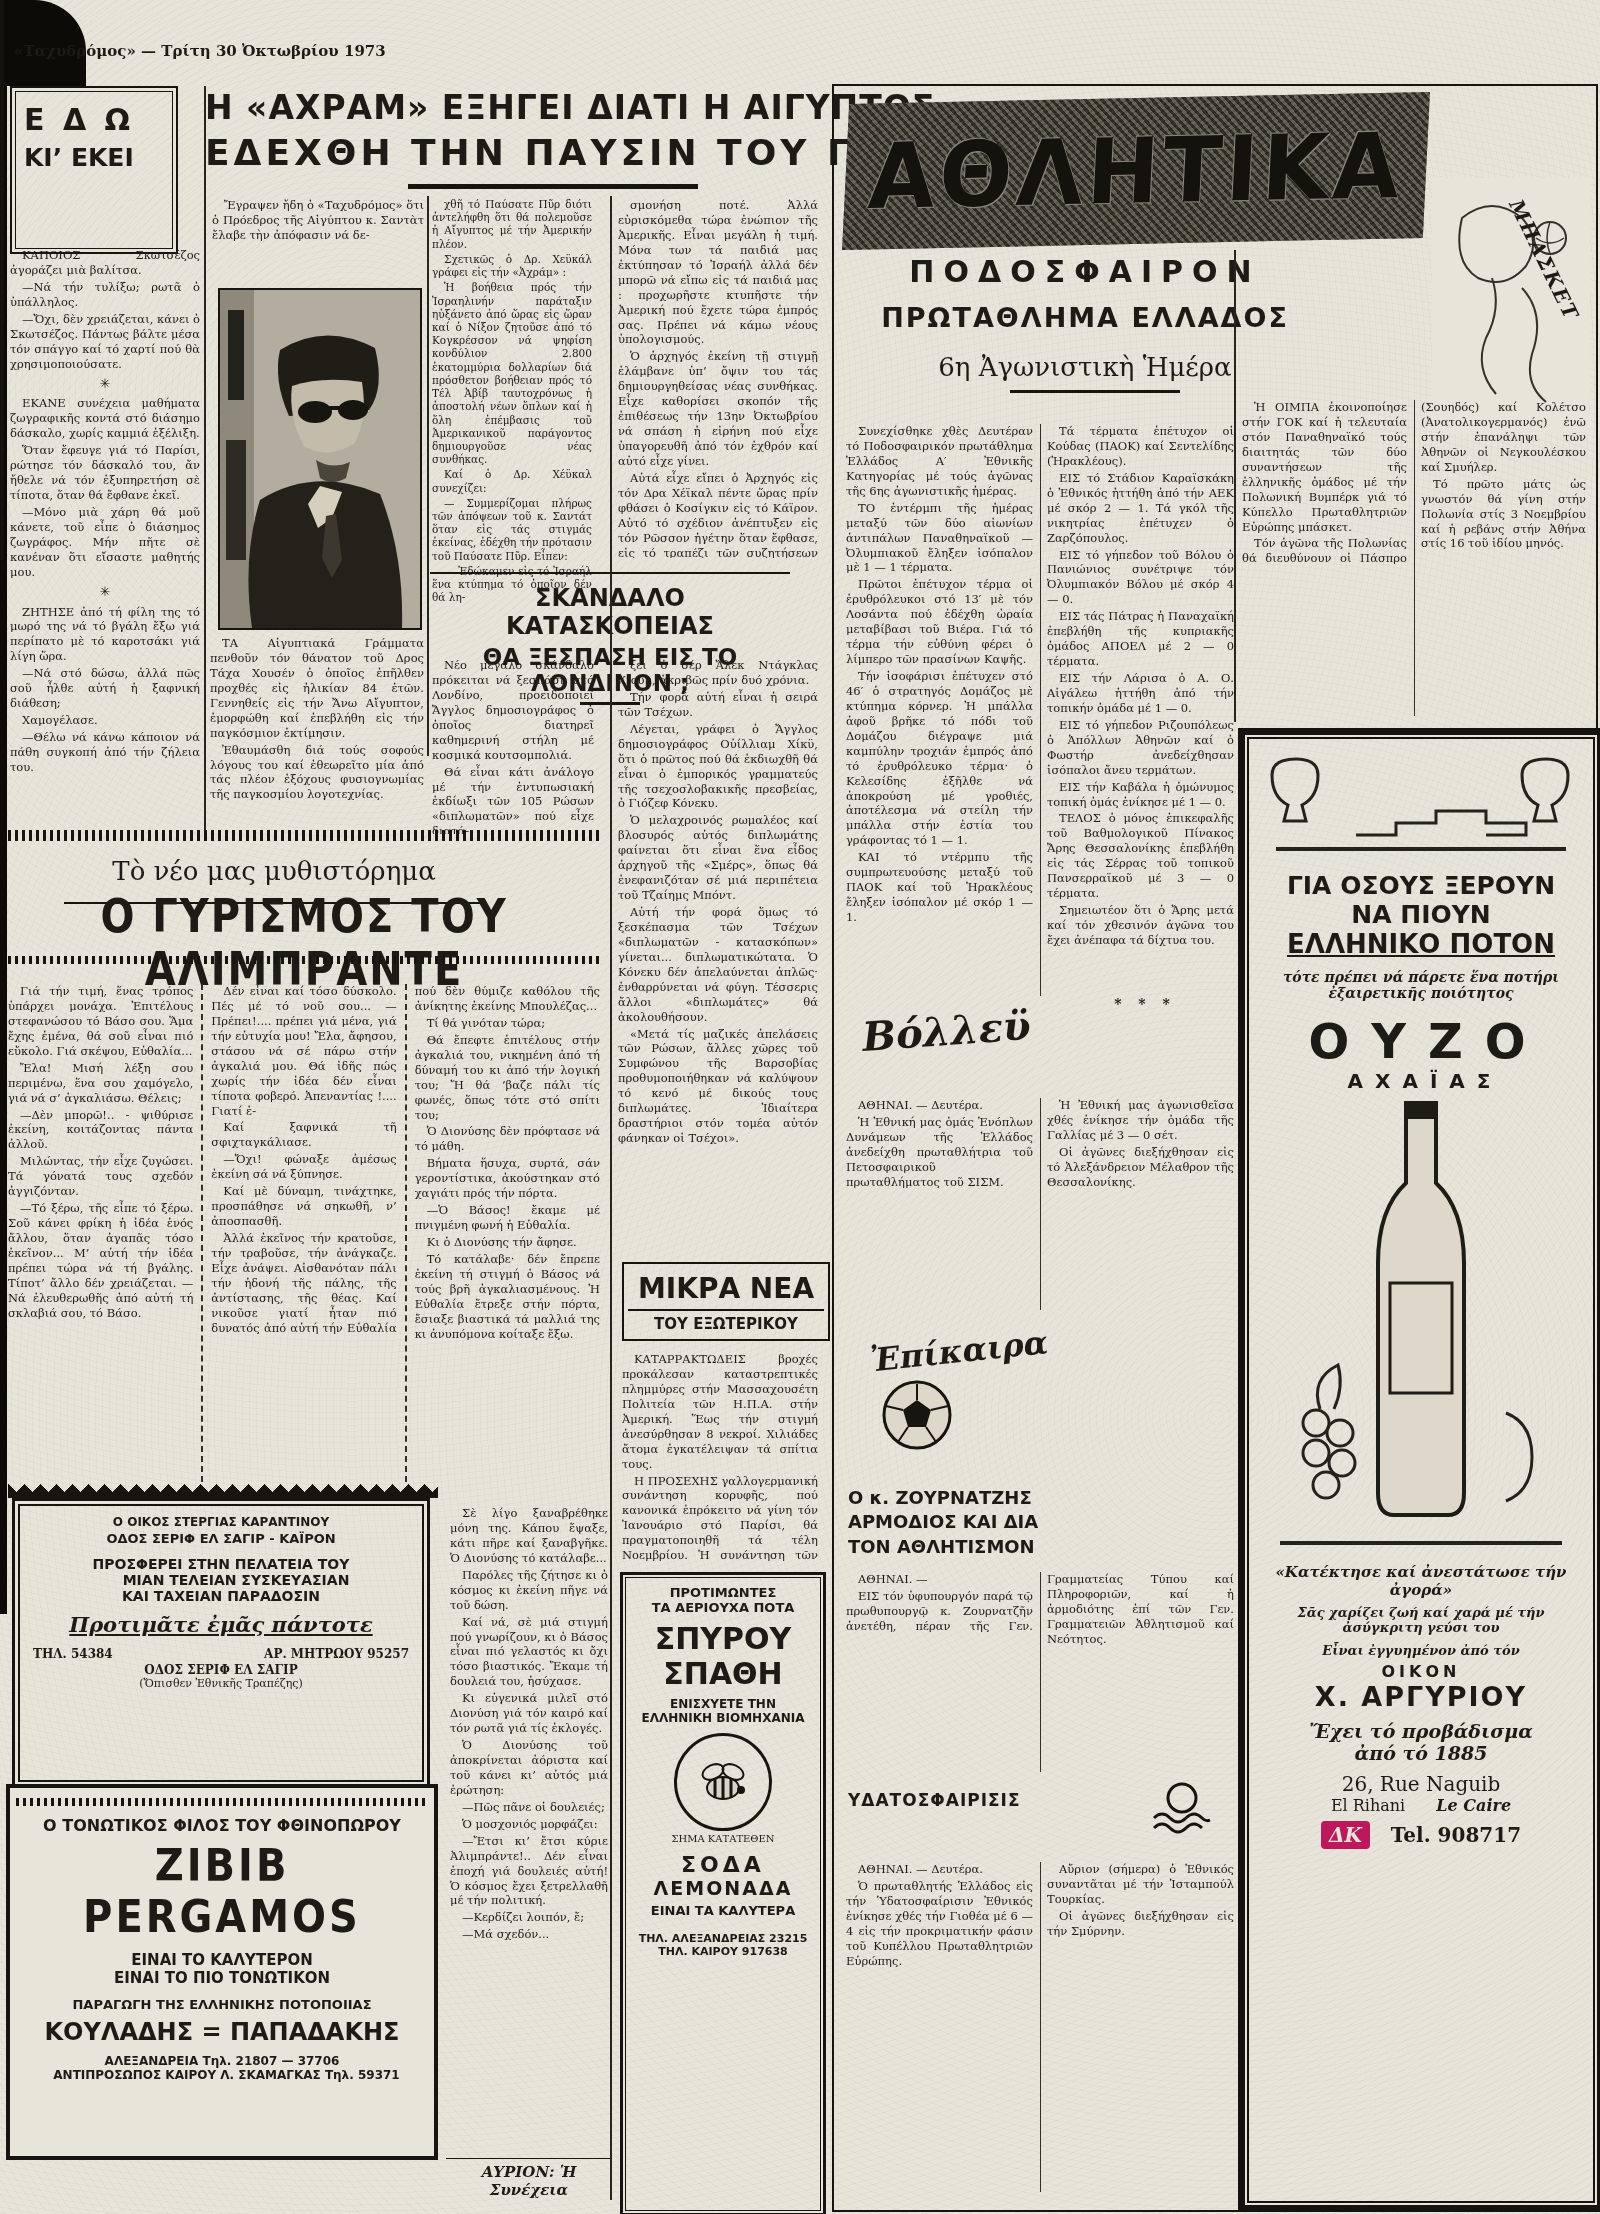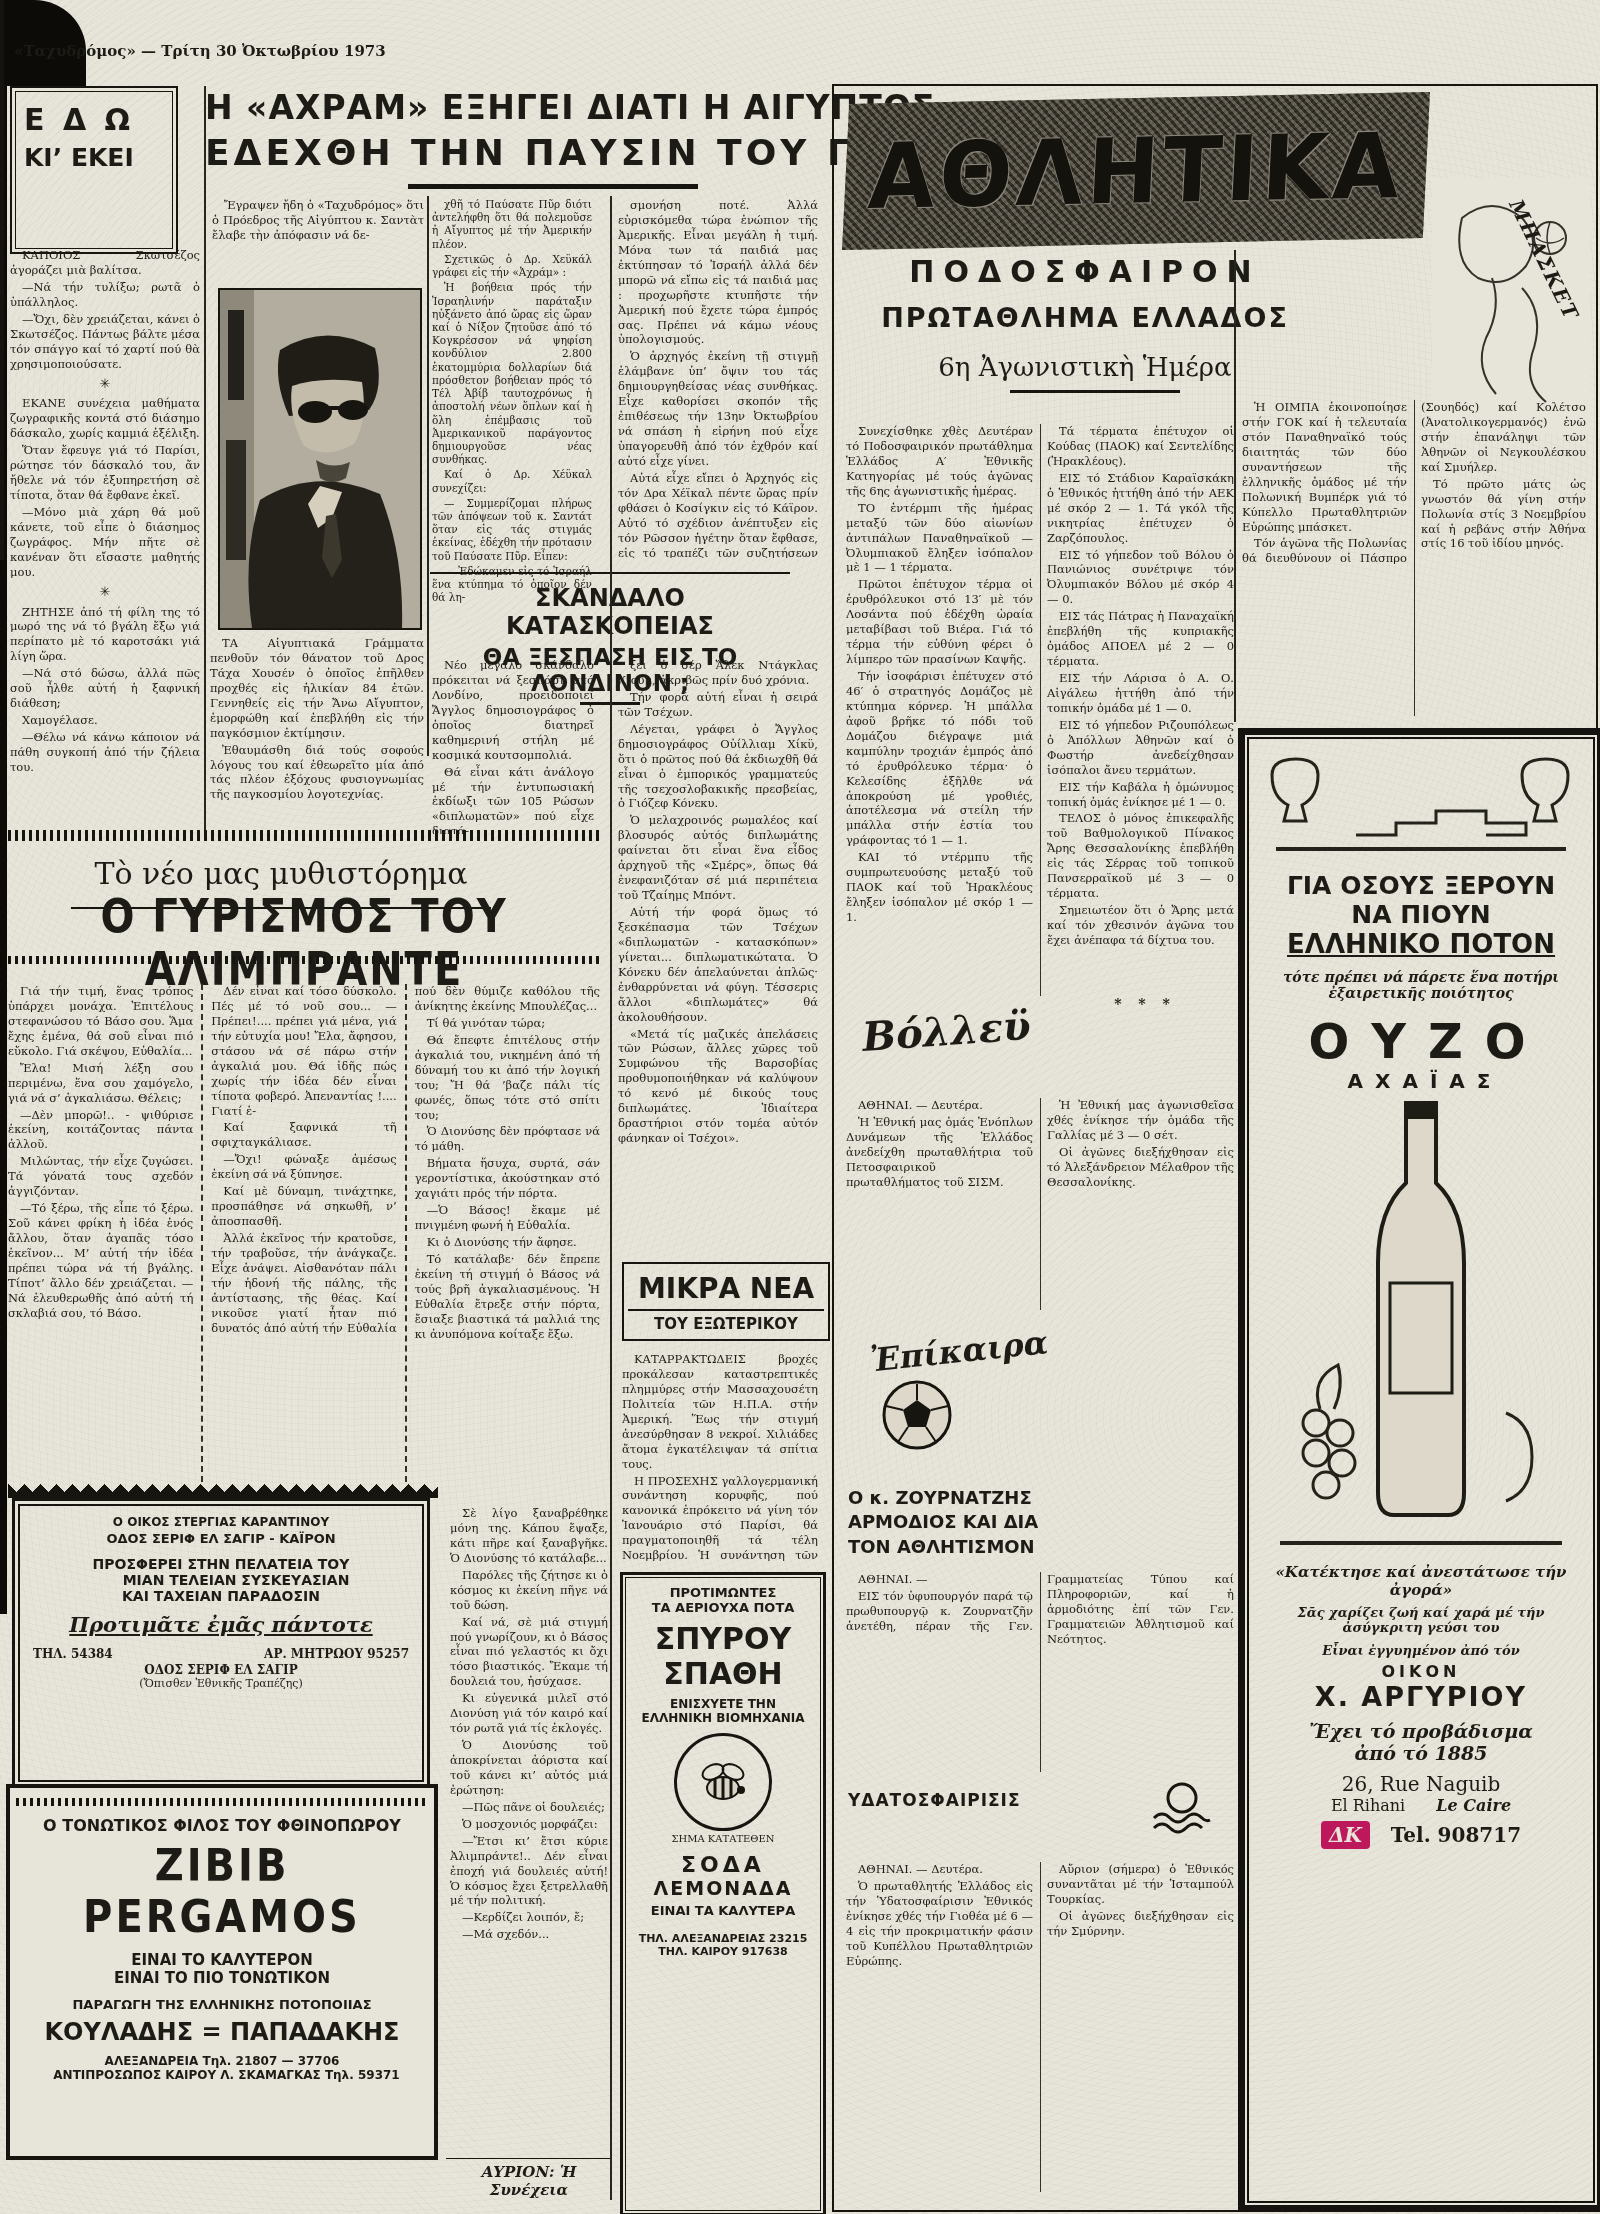--- a/index.html
+++ b/index.html
@@ -135,21 +135,21 @@
   <div class="abs body-text" style="left:618px;top:658px;width:200px;height:592px;">
       <p>ξει ὁ σέρ Ἄλεκ Ντάγκλας Χιούμ, ἀκριβῶς πρίν δυό χρόνια.</p>
       <p>Τήν φορά αὐτή εἶναι ἡ σειρά τῶν Τσέχων.</p>
       <p>Λέγεται, γράφει ὁ Ἄγγλος δημοσιογράφος Οὐίλλιαμ Χίκϋ, ὅτι ὁ πρῶτος πού θά ἐκδιωχθῆ θά εἶναι ὁ ἐμπορικός γραμματεύς τῆς τσεχοσλοβακικῆς πρεσβείας, ὁ Γιόζεφ Κόνεκυ.</p>
       <p>Ὁ μελαχροινός ρωμαλέος καί βλοσυρός αὐτός διπλωμάτης φαίνεται ὅτι εἶναι ἕνα εἶδος ἀρχηγοῦ τῆς «Σμέρς», ὅπως θά ἐνεφανιζόταν σέ μιά περιπέτεια τοῦ Τζαίημς Μπόντ.</p>
       <p>Αὐτή τήν φορά ὅμως τό ξεσκέπασμα τῶν Τσέχων «διπλωματῶν - κατασκόπων» γίνεται... διπλωματικώτατα. Ὁ Κόνεκυ δέν ἀπελαύνεται ἁπλῶς· ἐνθαρρύνεται νά φύγη. Τέσσερις ἄλλοι «διπλωμάτες» θά ἀκολουθήσουν.</p>
       <p>«Μετά τίς μαζικές ἀπελάσεις τῶν Ρώσων, ἄλλες χῶρες τοῦ Συμφώνου τῆς Βαρσοβίας προθυμοποιήθηκαν νά καλύψουν τό κενό μέ δικούς τους διπλωμάτες. Ἰδιαίτερα δραστήριοι στόν τομέα αὐτόν φάνηκαν οἱ Τσέχοι».</p>
     </div>
 
   <div class="abs tickline" style="left:8px;top:830px;width:592px;height:11px;"></div>
-  <div class="abs" style="left:71px;top:856px;width:420px;text-align:center;font-size:30px;border-bottom:2px solid #16150f;padding-bottom:16px;">Τὸ νέο μας μυθιστόρημα</div>
+  <div class="abs" style="left:64px;top:856px;width:420px;text-align:center;font-size:26px;border-bottom:2px solid #16150f;padding-bottom:16px;">Τὸ νέο μας μυθιστόρημα</div>
   <div class="abs hl center" style="left:8px;top:896px;width:592px;font-size:40px;letter-spacing:2px;transform:scaleY(1.15);">Ο ΓΥΡΙΣΜΟΣ ΤΟΥ ΑΛΙΜΠΡΑΝΤΕ</div>
   <div class="abs tickline" style="left:8px;top:956px;width:592px;height:8px;"></div>
 
   <div class="abs body-text cols3" style="left:8px;top:984px;width:592px;height:498px;">
       <p>Γιά τήν τιμή, ἕνας τρόπος ὑπάρχει μονάχα. Ἐπιτέλους στεφανώσου τό Βάσο σου. Ἅμα ἔχης ἐμένα, θά σοῦ εἶναι πιό εὔκολο. Γιά σκέψου, Εὐθαλία...</p>
       <p>Ἔλα! Μισή λέξη σου περιμένω, ἕνα σου χαμόγελο, γιά νά σ’ ἀγκαλιάσω. Θέλεις;</p>
       <p>—Δὲν μπορῶ!.. - ψιθύρισε ἐκείνη, κοιτάζοντας πάντα ἀλλοῦ.</p>
       <p>Μιλώντας, τήν εἶχε ζυγώσει. Τά γόνατά τους σχεδόν ἀγγιζόνταν.</p>
       <p>—Τό ξέρω, τῆς εἶπε τό ξέρω. Σοῦ κάνει φρίκη ἡ ἰδέα ἑνός ἄλλου, ὅταν ἀγαπᾶς τόσο ἐκεῖνον... Μ’ αὐτή τήν ἰδέα πρέπει τώρα νά τή βγάλης. Τίποτ’ ἄλλο δέν χρειάζεται. — Νά ἐλευθερωθῆς ἀπό αὐτή τή σκλαβιά σου, τό Βάσο.</p>
       <p>Δέν εἶναι καί τόσο δύσκολο. Πές μέ τό νοῦ σου... — Πρέπει!.... πρέπει γιά μένα, γιά τήν εὐτυχία μου! Ἔλα, ἄφησου, στάσου νά σέ πάρω στήν ἀγκαλιά μου. Θά ἰδῆς πώς χωρίς τήν ἰδέα δέν εἶναι τίποτα φοβερό. Ἀπεναντίας !.... Γιατί ἐ-</p>

